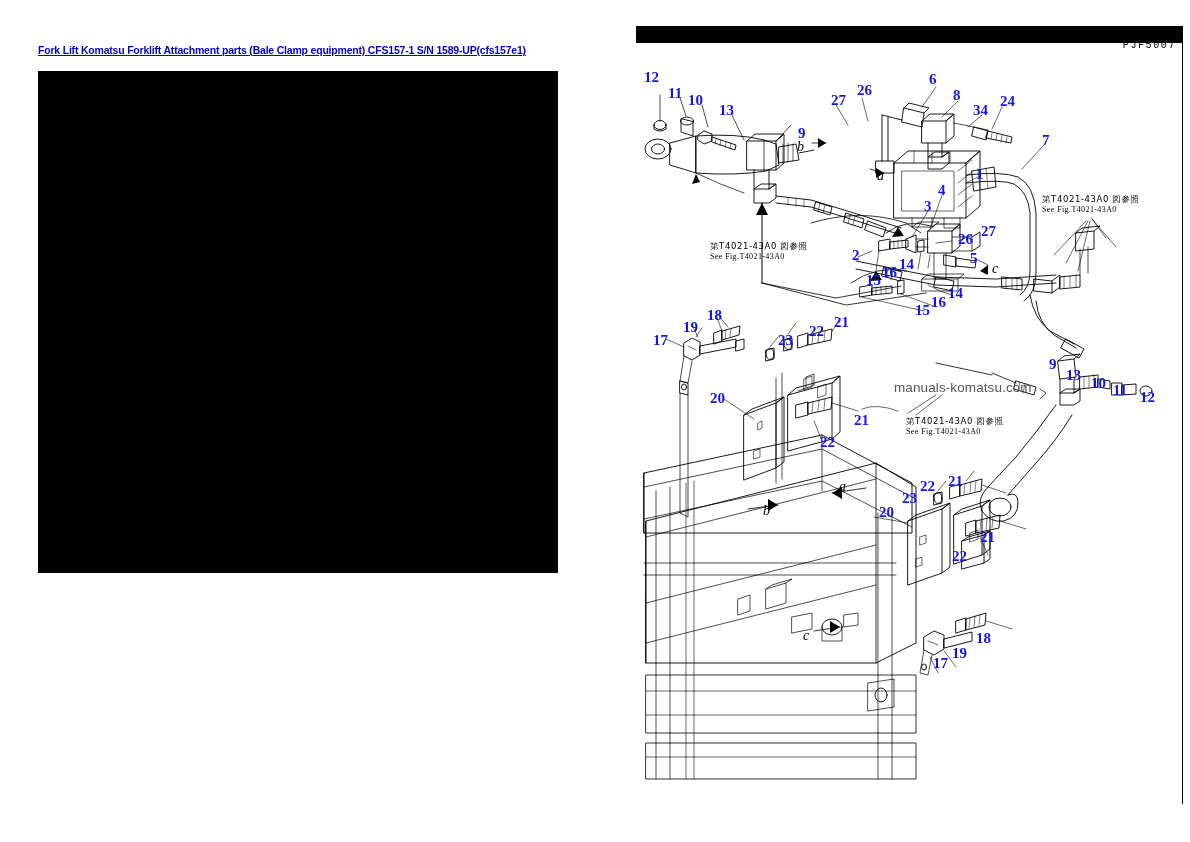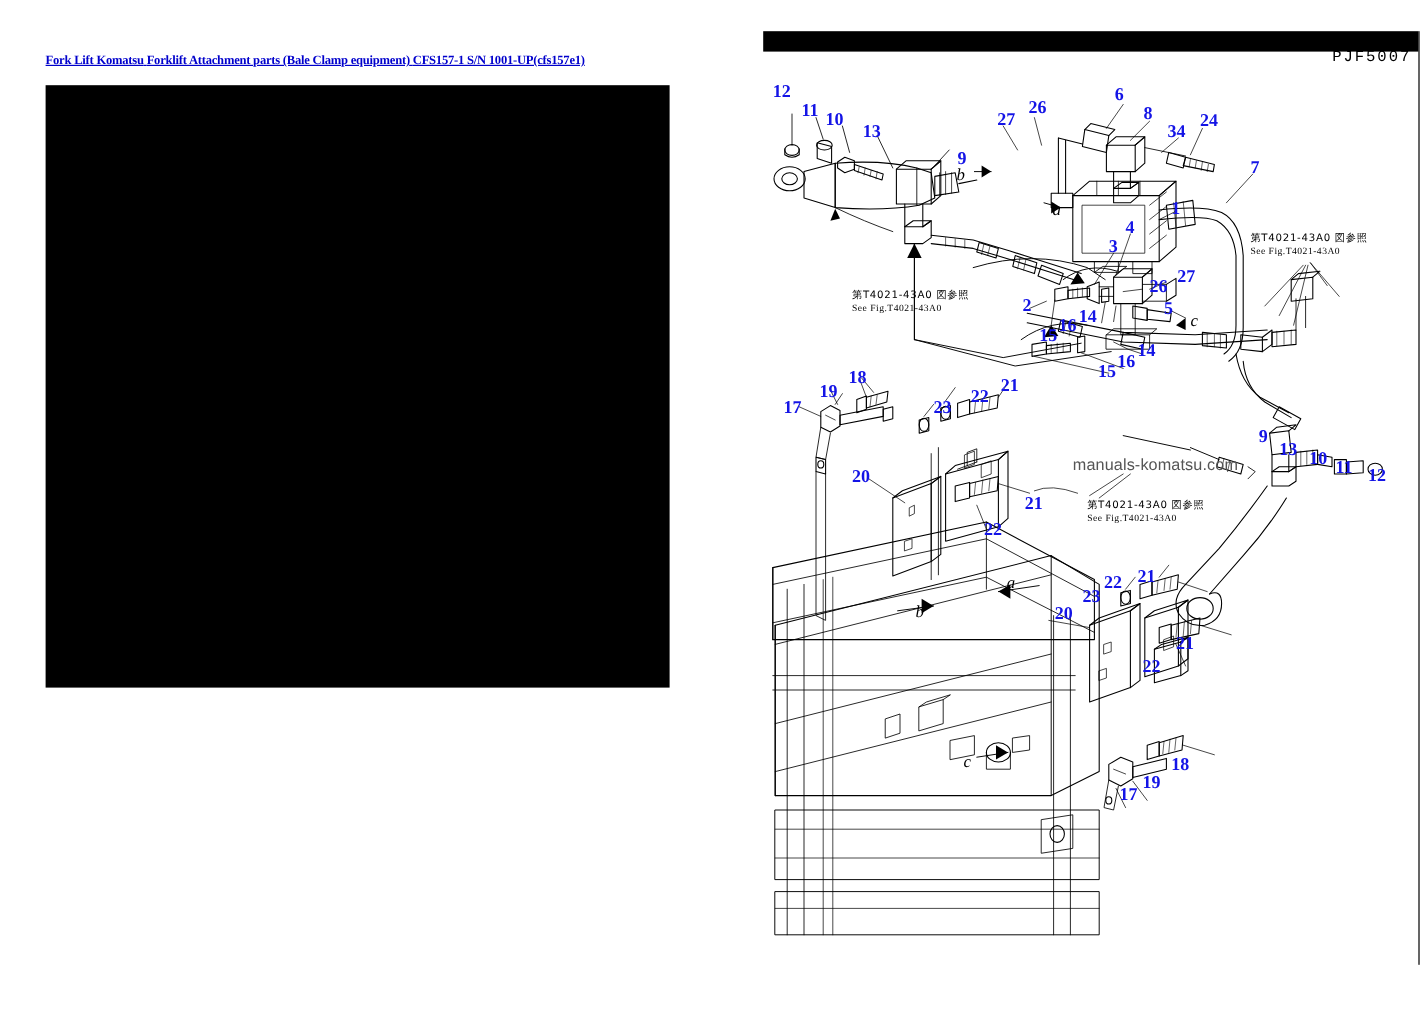--- a/index.html
+++ b/index.html
@@ -4,31 +4,31 @@
 <style>
   html,body{margin:0;padding:0;background:#ffffff;}
   body{width:1190px;height:842px;position:relative;
        font-family:"Liberation Sans", sans-serif;}
 
   
   #left-panel{position:absolute;left:38px;top:28px;width:522px;height:545px;}
   #title-block{position:absolute;left:0;top:14px;width:520px;line-height:13px;}
   .title-link{color:#0000cc;font-size:10.5px;font-weight:bold;
               text-decoration:underline;letter-spacing:-0.2px;
-              font-family:Liberation Serif, serif;cursor:pointer;}
+              font-family:Liberation Sans, sans-serif;cursor:pointer;}
   #thumb-image{position:absolute;left:0;top:43px;width:520px;height:502px;
                background:#000000;}
 
   
   #right-panel{position:absolute;left:636px;top:26px;width:546px;height:778px;
                border-right:1.5px solid #000;background:#fff;}
   #diagram-header{position:absolute;left:0;top:0;width:546px;height:17px;
                   background:#000;}
   #header-code{position:absolute;right:6px;top:14px;color:#000;
-               font-family:"Liberation Mono", monospace;font-size:13px;
+               font-family:"Liberation Mono", monospace;font-size:10px;
                letter-spacing:1.6px;}
   #diagram-canvas{position:absolute;left:0;top:17px;width:546px;height:761px;
                   overflow:hidden;}
   #diagram-canvas svg{display:block;}
 
   
   .callout{position:absolute;color:#1414e6;font-weight:bold;
            font-family:"Liberation Serif", serif;font-size:15px;
            line-height:15px;white-space:nowrap;}
   .letter{position:absolute;color:#000;font-style:italic;
@@ -45,21 +45,21 @@
   #watermark{position:absolute;left:258px;top:337px;color:#555;
              font-family:"Liberation Sans", sans-serif;font-size:13.5px;
              letter-spacing:0.1px;white-space:nowrap;}
 </style>
 </head>
 <body>
 
 <div id="left-panel">
 
   <div id="title-block">
-    <span class="title-link">Fork Lift Komatsu</span><span class="title-link">&nbsp;</span><span class="title-link">Forklift Attachment parts (Bale Clamp equipment)</span><span class="title-link">&nbsp;</span><span class="title-link">CFS157-1 S/N 1001-</span><span class="title-link">UP(cfs157e1)</span>
+    <span class="title-link">Fork Lift Komatsu</span><span class="title-link">&nbsp;</span><span class="title-link">Forklift Attachment parts (Bale Clamp equipment)</span><span class="title-link">&nbsp;</span><span class="title-link">CFS157-1 S/N 1589-</span><span class="title-link">UP(cfs157e1)</span>
   </div>
 
   <div id="thumb-image"></div>
 </div>
 
 <div id="right-panel">
 
   <div id="diagram-header"></div>
   <div id="header-code">PJF5007</div>
 

